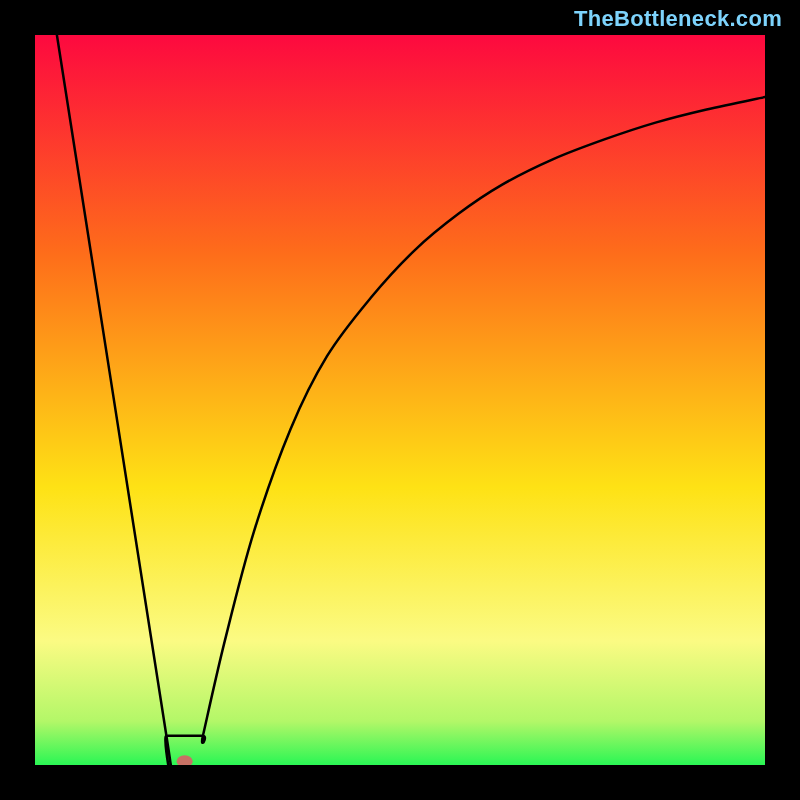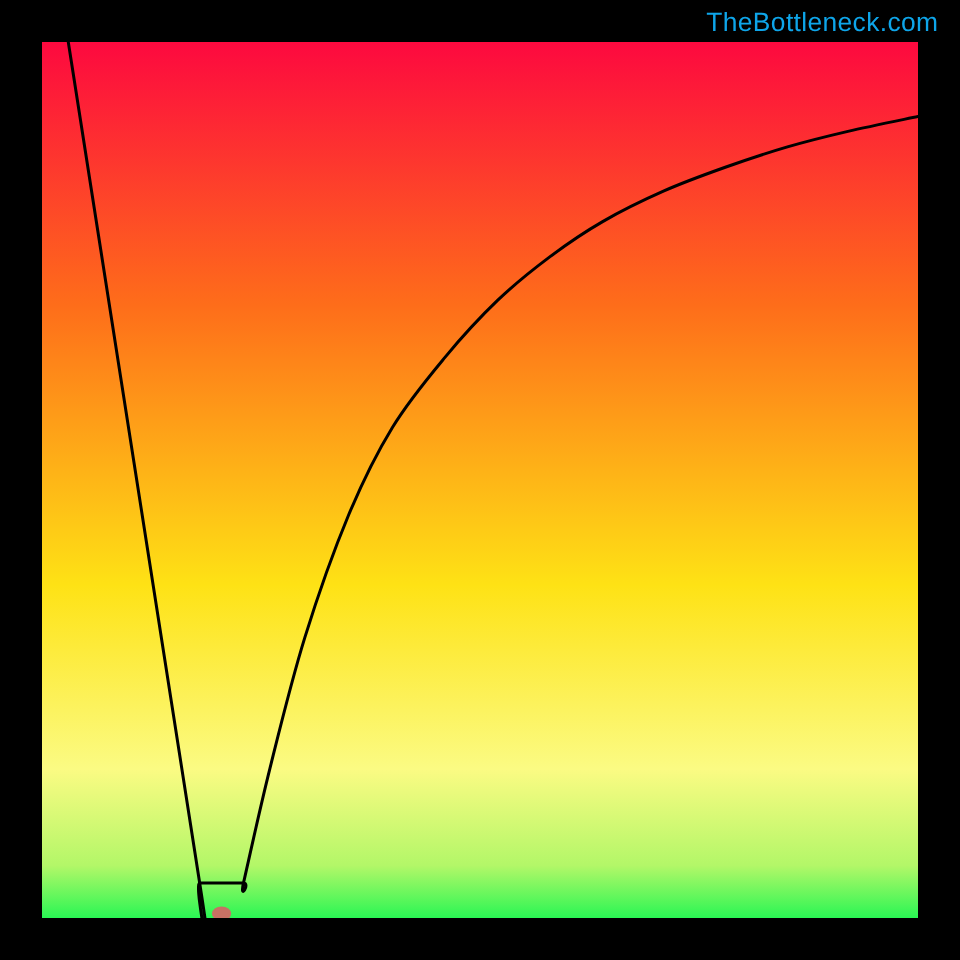--- a/index.html
+++ b/index.html
@@ -22,23 +22,23 @@
     left: 35px;
     top: 35px;
     width: 730px;
     height: 730px;
     overflow: hidden;
   }
   .watermark {
     position: absolute;
     top: 6px;
     right: 18px;
-    color: #0ea5e9;
+    color: #7dd3fc;
     font-size: 22px;
-    font-weight: 400;
+    font-weight: 700;
     letter-spacing: 0.3px;
     user-select: none;
     pointer-events: none;
     z-index: 20;
   }
   svg {
     display: block;
   }
   .curve {
     fill: none;

